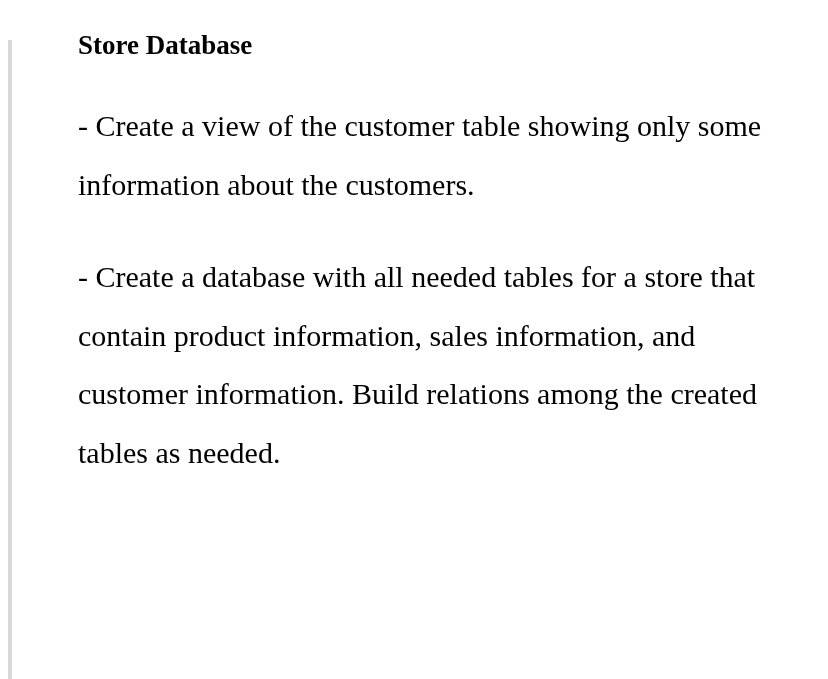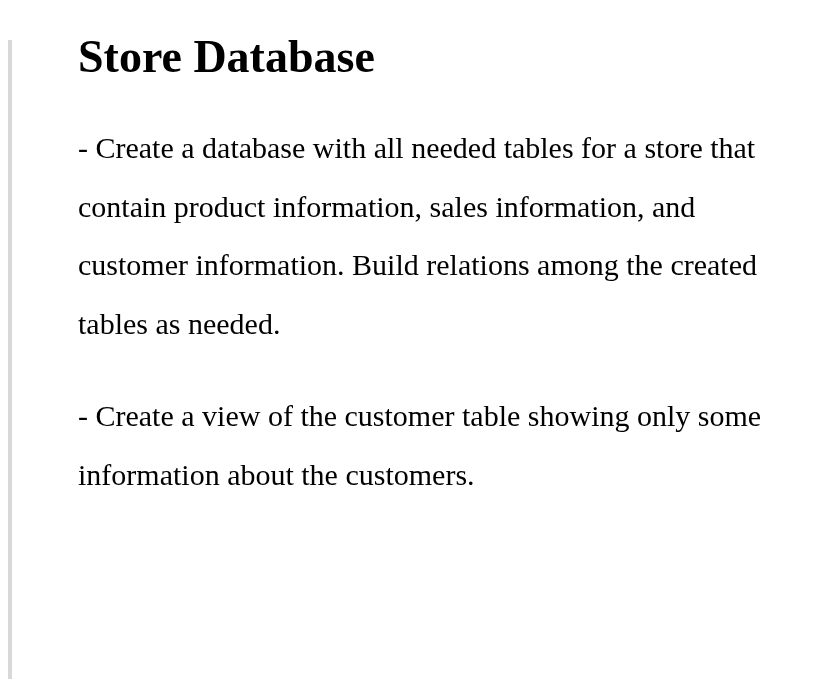--- a/index.html
+++ b/index.html
@@ -21,34 +21,34 @@
       left: 8px;
       top: 40px;
       bottom: 0;
       width: 4px;
       background: #d8d8d8;
     }
     .content {
       padding-left: 18px;
     }
     .heading {
-      font-size: 46px;
+      font-size: 27px;
       font-weight: bold;
       margin-bottom: 36px;
       margin-top: 0;
     }
     .paragraph {
       font-size: 30px;
       font-weight: normal;
       line-height: 1.95;
       margin-bottom: 34px;
     }
   </style>
 </head>
 <body>
 
 <div class="left-border"></div>
 
 <div class="content">
   <h1 class="heading">Store Database</h1>
+  <p class="paragraph">- Create a view of the customer table showing only some information about the customers.</p>
   <p class="paragraph">- Create a database with all needed tables for a store that contain product information, sales information, and customer information. Build relations among the created tables as needed.</p>
-  <p class="paragraph">- Create a view of the customer table showing only some information about the customers.</p>
 </div>
 
 </body></html>

